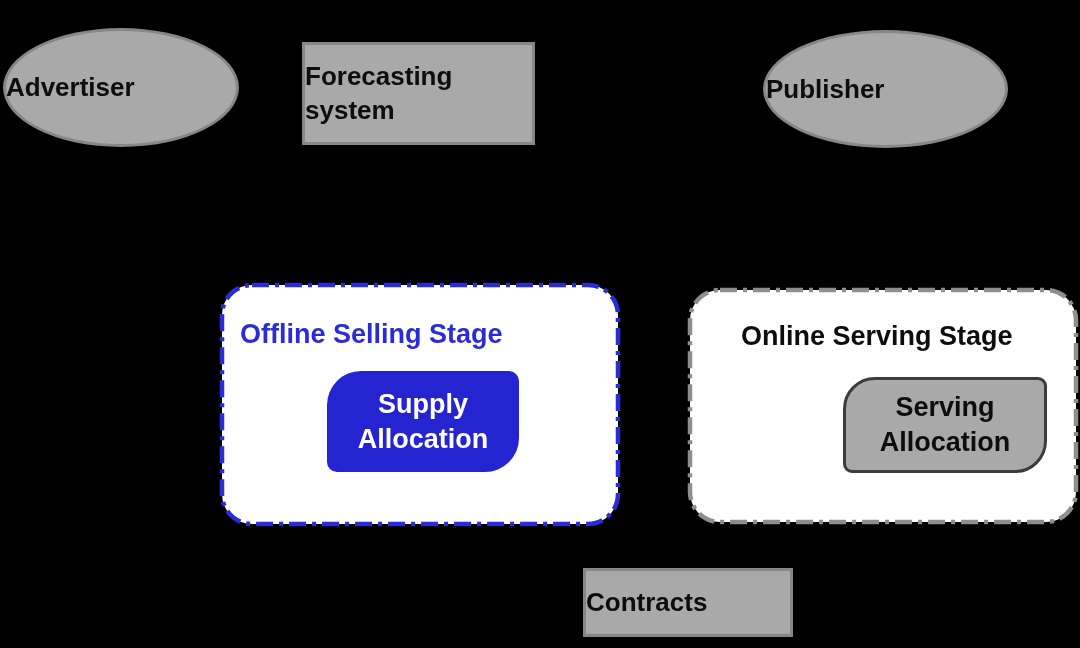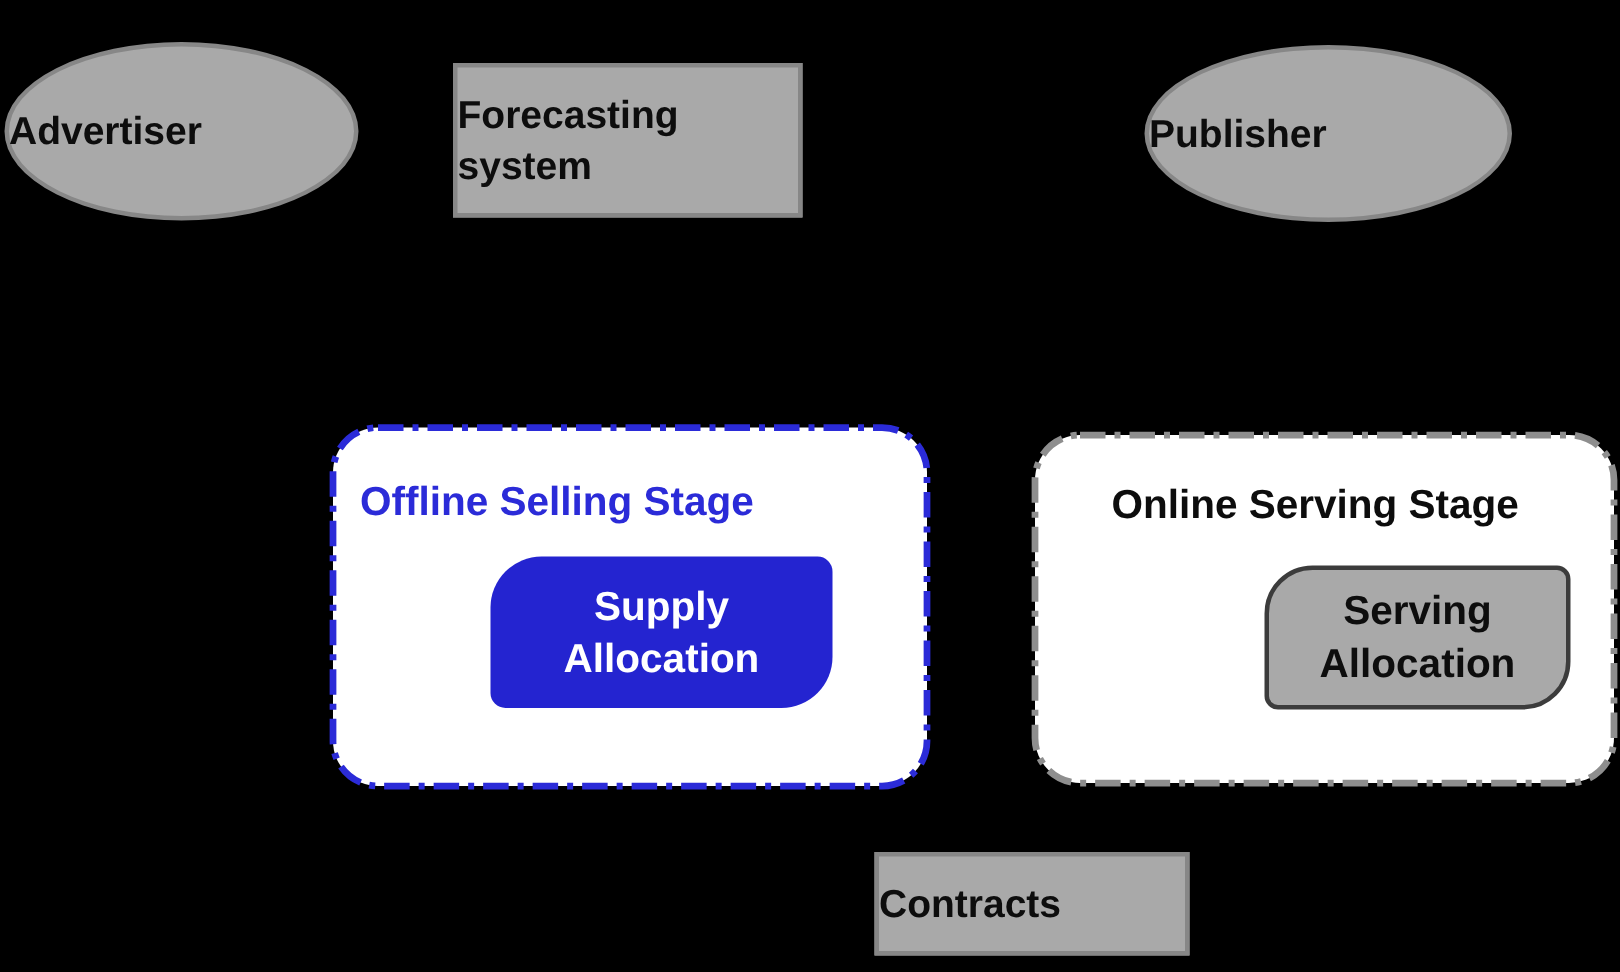--- a/index.html
+++ b/index.html
@@ -58,21 +58,21 @@
   .inner-node{
     position:absolute;
     display:flex;flex-direction:column;
     align-items:center;justify-content:center;
     text-align:center;
     font-size:27px;font-weight:bold;
     line-height:1.28;
     box-sizing:border-box;
   }
   #supply{
-    left:327px;top:371px;width:228px;height:101px;
+    left:327px;top:371px;width:192px;height:101px;
     background:var(--blue-fill,#2424d0);
     color:var(--text-light,#fff);
     border-radius:34px 10px 34px 10px;
   }
   #serving{
     left:843px;top:377px;width:204px;height:96px;
     background:var(--node-fill,#a9a9a9);
     border:3px solid var(--serving-border,#3c3c3c);
     color:var(--text-dark,#0d0d0d);
     border-radius:32px 9px 32px 9px;

